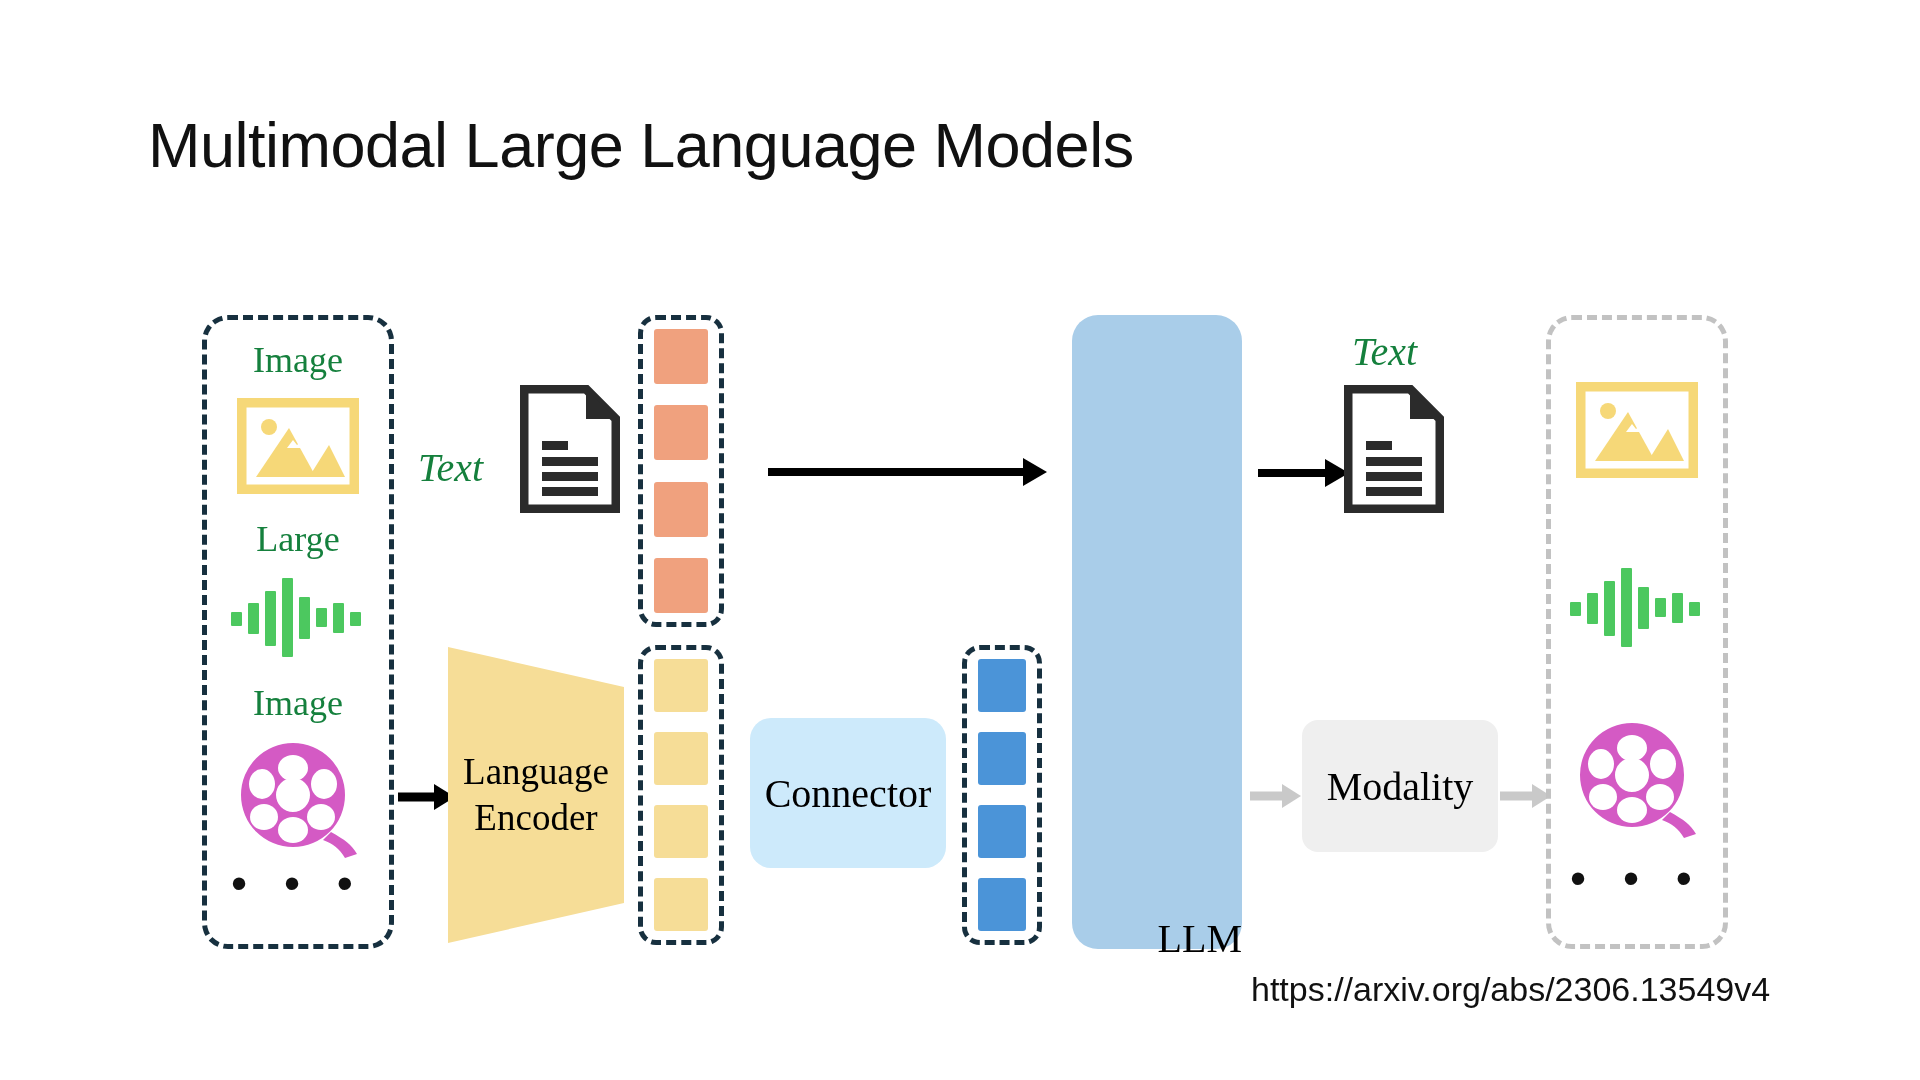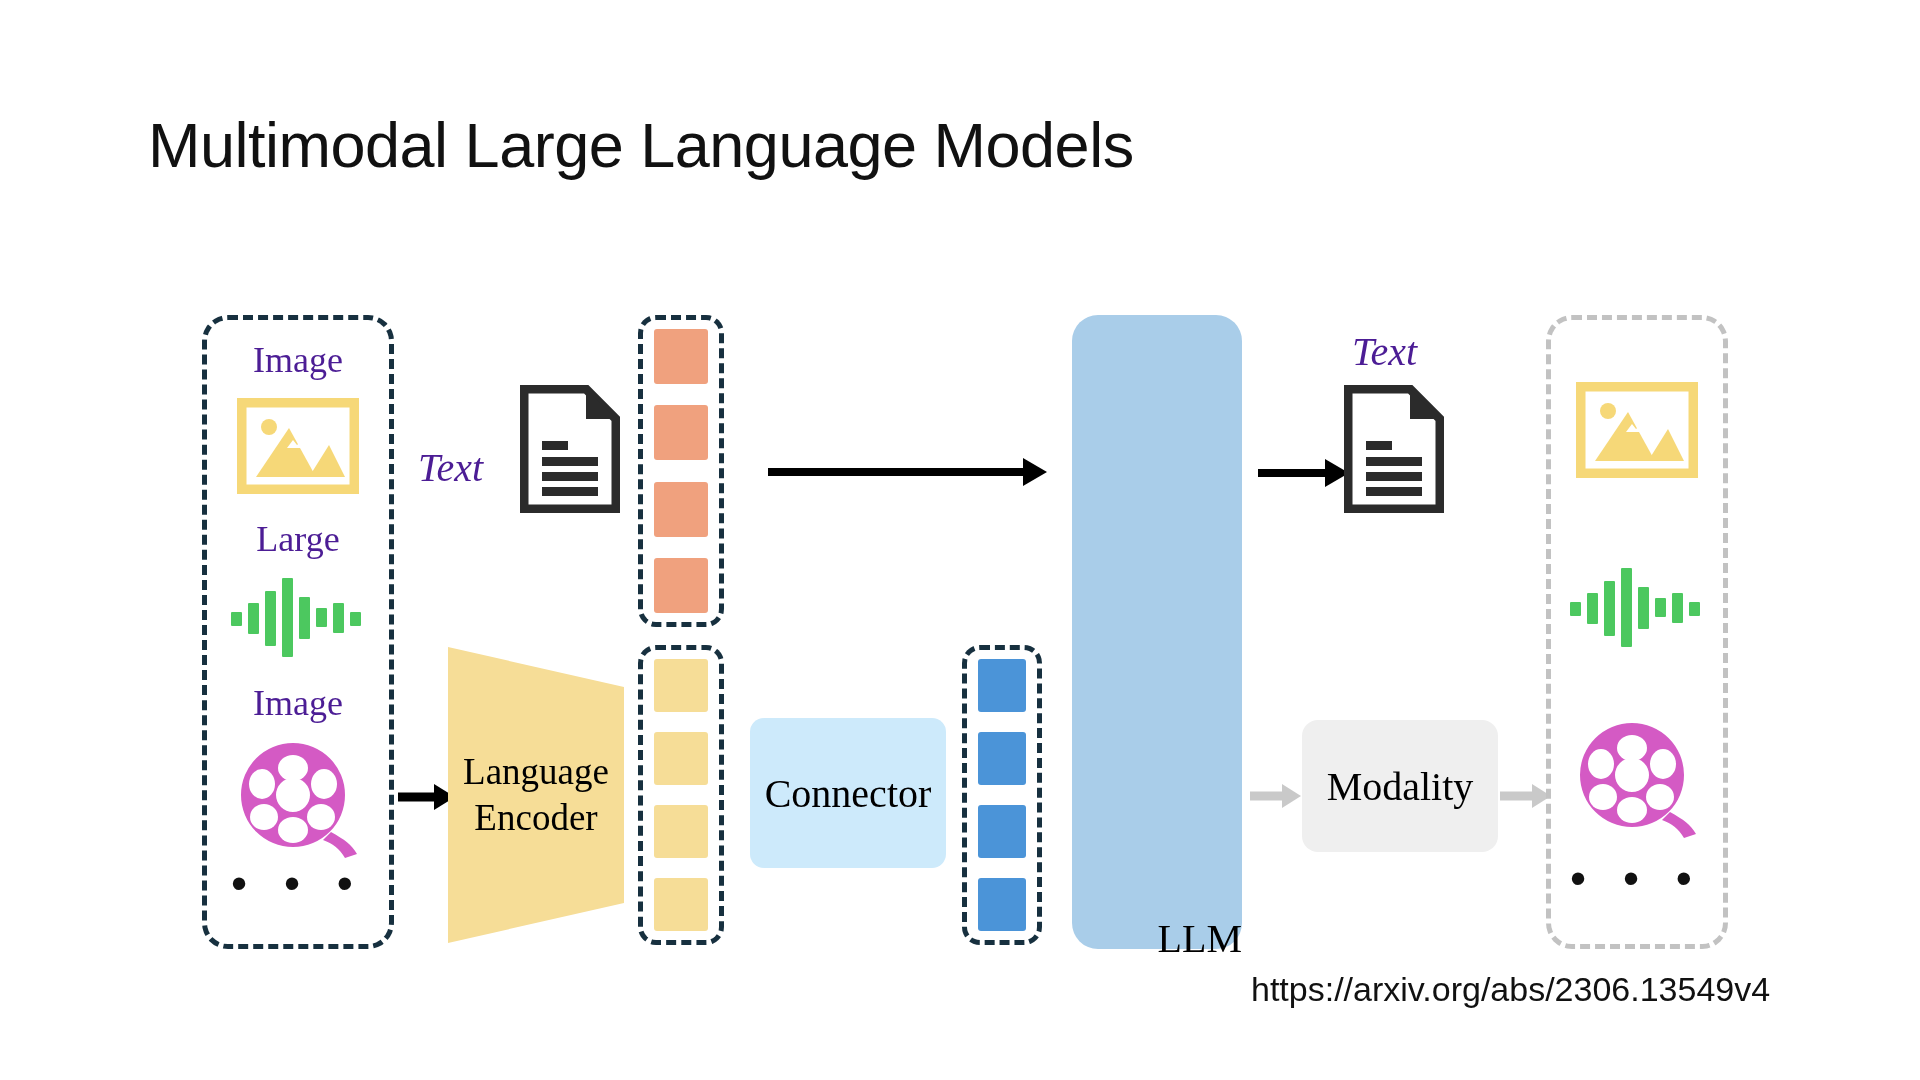--- a/index.html
+++ b/index.html
@@ -25,21 +25,21 @@
     font-size: 63px;
     letter-spacing: -0.5px;
     color: #111111;
     white-space: nowrap;
     margin-top: 21px;
   }
 
   
   .label {
     font-family: "Liberation Serif", serif;
-    color: #4c1d95;
+    color: #15803d;
     text-align: center;
     white-space: nowrap;
   }
 
   
   .panel {
     position: absolute;
     box-sizing: border-box;
     border-radius: 26px;
     background: transparent;
@@ -98,21 +98,21 @@
     box-sizing: border-box;
     display: flex;
     align-items: center;
     justify-content: center;
     text-align: center;
     font-family: "Liberation Serif", serif;
     color: #000000;
   }
   .box-connector {
     background: #cdeafb;
-    border-radius: 14px;
+    border-radius: 21px;
     font-size: 40px;
   }
   .box-llm {
     background: #a9cde9;
     border-radius: 26px;
     font-size: 40px;
     align-items: center;
   }
   .box-generator {
     background: #efefef;

